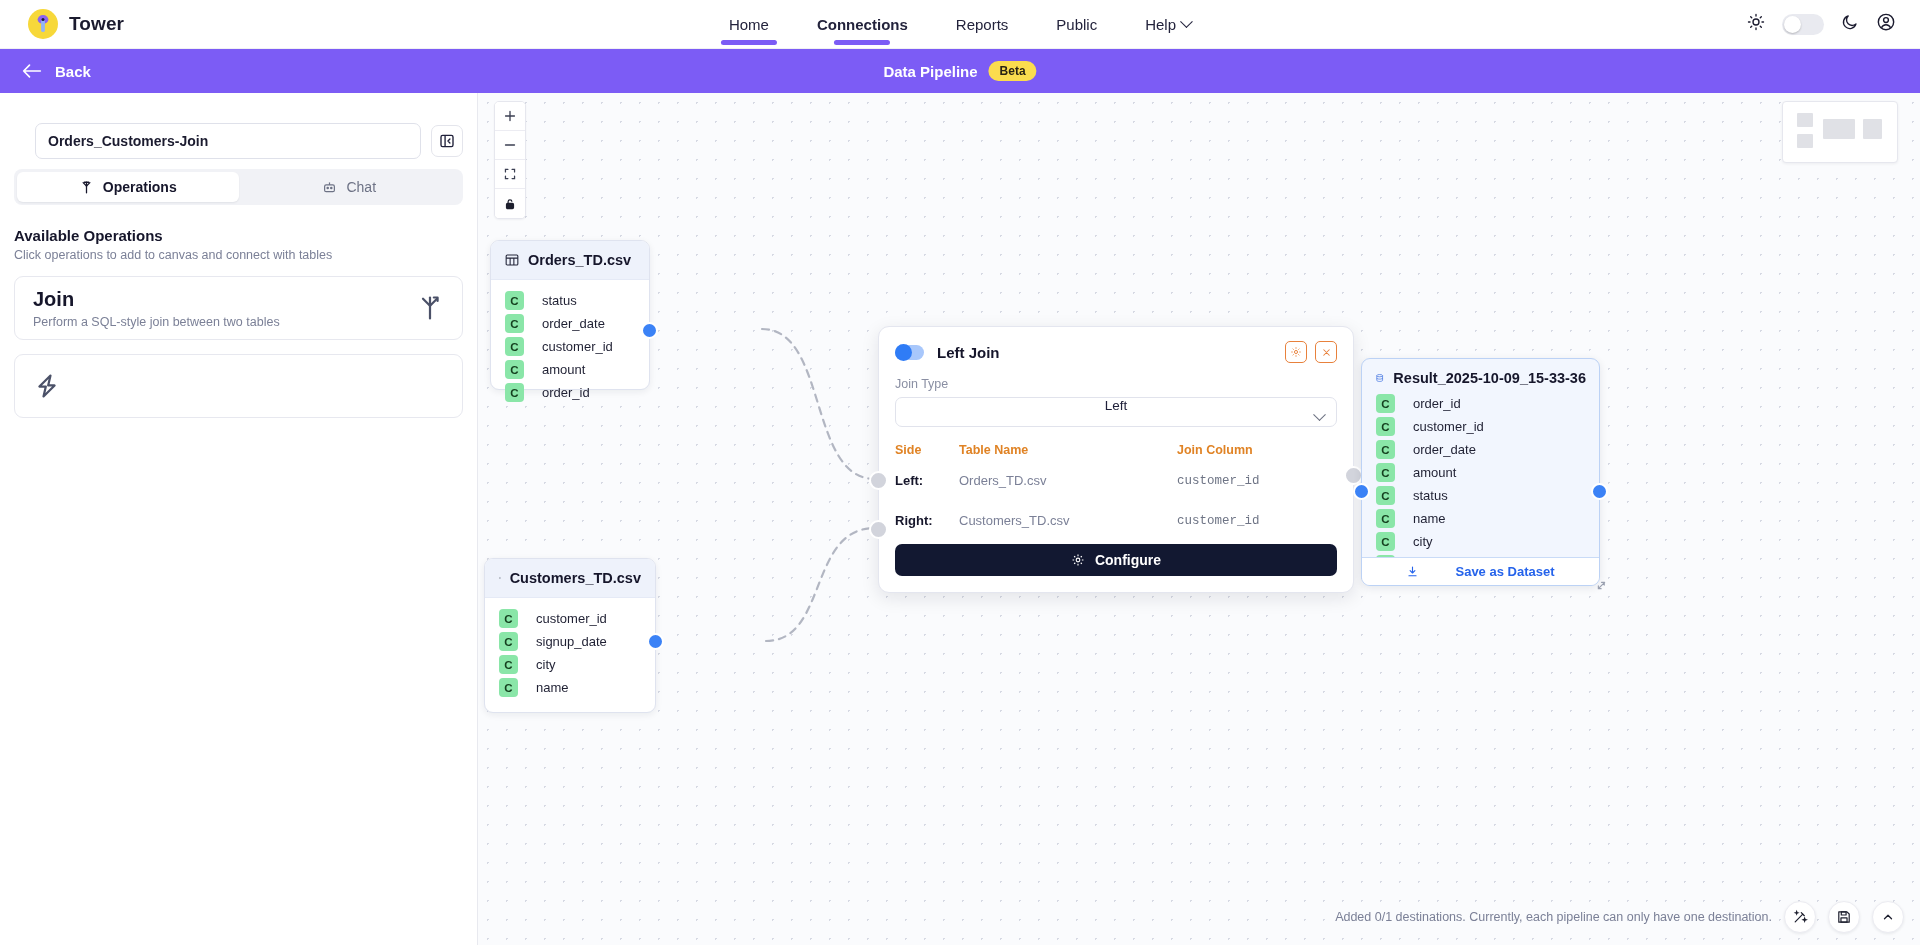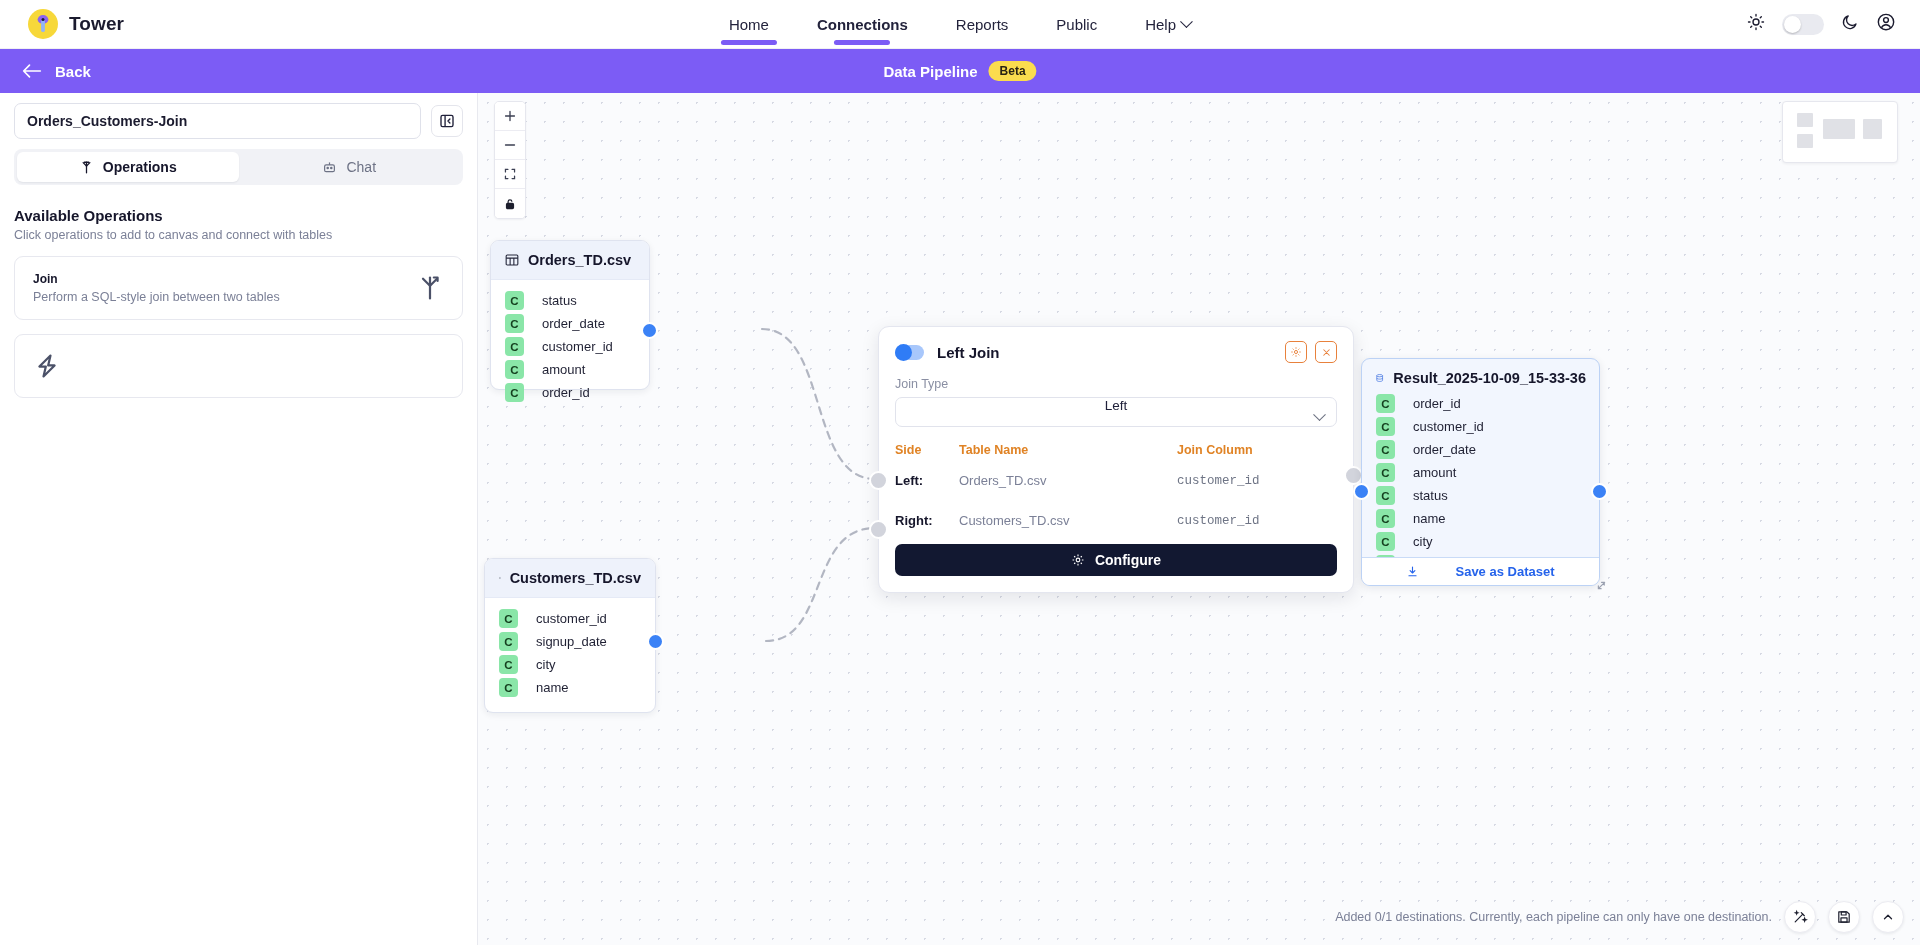--- a/index.html
+++ b/index.html
@@ -69,21 +69,21 @@
   .beta-pill {
     background: #fbdc4e; color: #2a2414; font-size: 12px; font-weight: 700;
     padding: 3px 11px; border-radius: 10px;
   }
 
   
   .sidebar {
     position: absolute; left: 0; top: 93px; width: 478px; height: 852px;
     background: #ffffff; border-right: 1px solid #e8e9ef;
   }
-  .name-row { display: flex; align-items: center; gap: 10px; padding: 10px 14px 0 14px; }
+  .name-row { display: flex; align-items: center; gap: 10px; padding: 30px 14px 0 14px; margin-left: 21px; }
   .name-input {
     flex: 1; height: 36px; border: 1px solid #dfe1ea; border-radius: 7px;
     padding: 0 12px; font-size: 14px; color: #1b1b2f; font-weight: 600;
     font-family: "Liberation Sans", sans-serif; background: #fff; outline: none;
   }
   .panel-btn {
     width: 32px; height: 32px; border: 1px solid #e4e5ec; border-radius: 7px;
     background: #fff; display: flex; align-items: center; justify-content: center;
     cursor: pointer;
   }
@@ -100,21 +100,21 @@
 
   .ops-head { padding: 22px 14px 0 14px; }
   .ops-title { font-size: 15px; font-weight: 700; color: #16162b; }
   .ops-sub { font-size: 12.5px; color: #7b8097; margin-top: 4px; }
 
   .op-card {
     margin: 14px 14px 0 14px; border: 1px solid #e7e8ef; border-radius: 9px;
     background: #fff; height: 64px; padding: 0 18px;
     display: flex; align-items: center; justify-content: space-between; cursor: pointer;
   }
-  .op-name { font-size: 12px; font-weight: 700; color: #16162b; }
+  .op-name { font-size: 20px; font-weight: 700; color: #16162b; }
   .op-desc { font-size: 12.5px; color: #7b8097; margin-top: 4px; }
 
   
   .canvas {
     position: absolute; left: 478px; top: 93px; width: 1442px; height: 852px;
     background-color: #fafbfd;
     background-image: radial-gradient(circle, #d6d9e3 1px, transparent 1px);
     background-size: 19px 19px; overflow: hidden;
   }
   .ctrl-stack {

